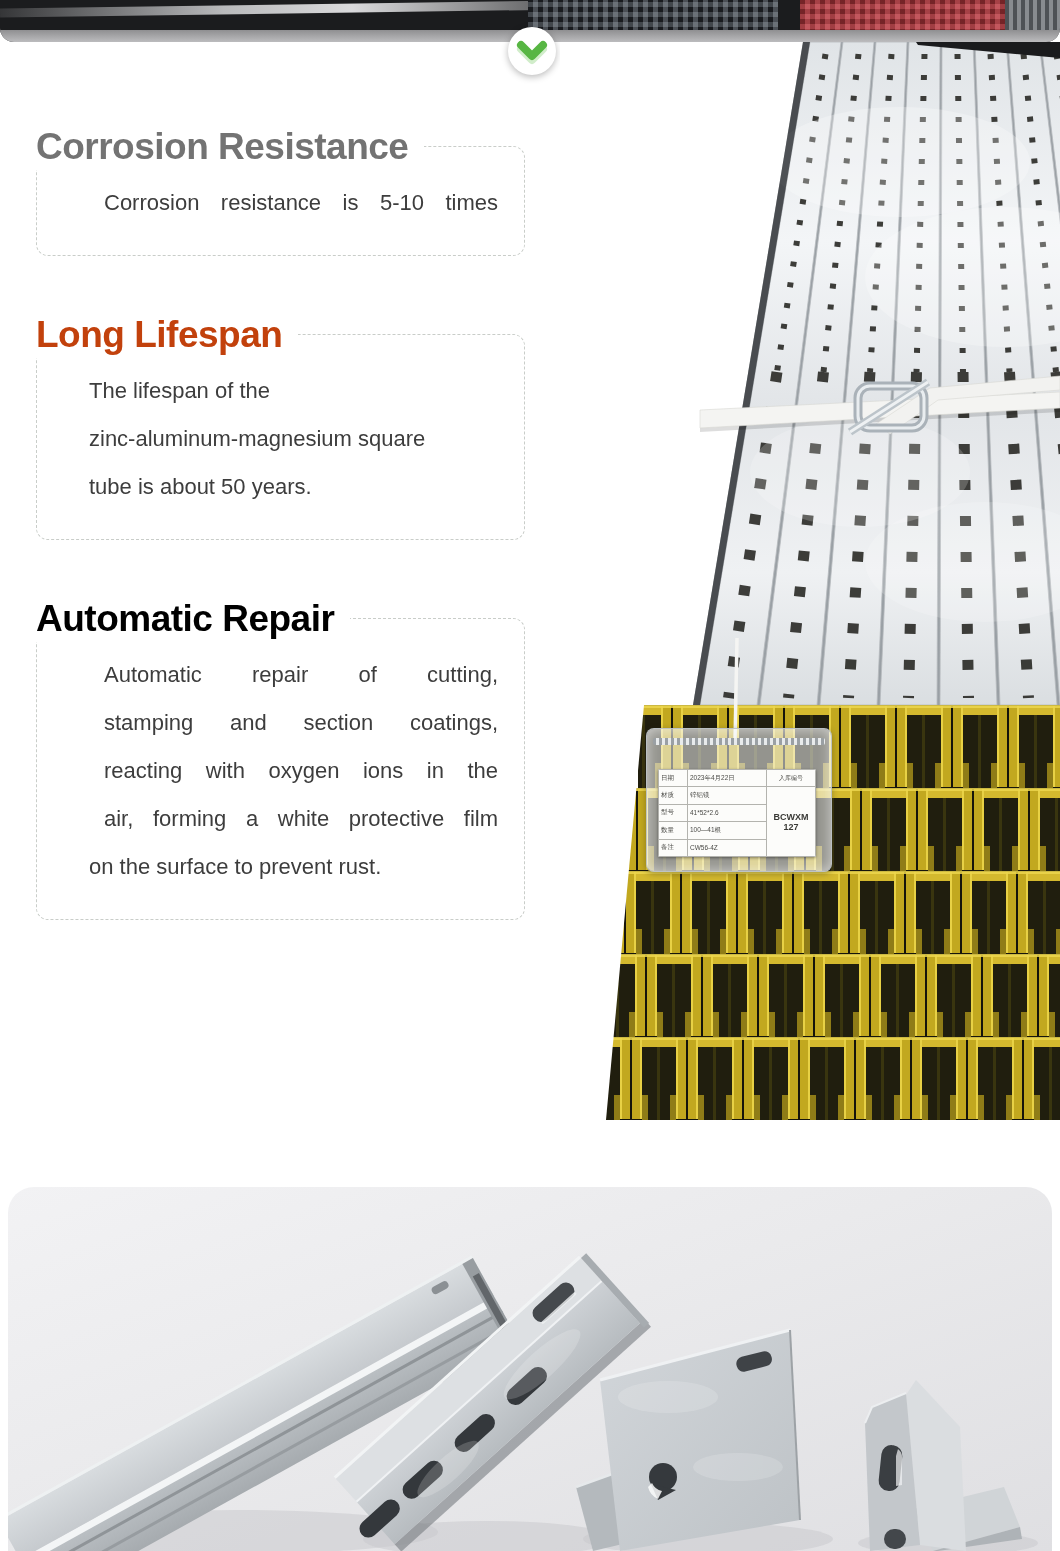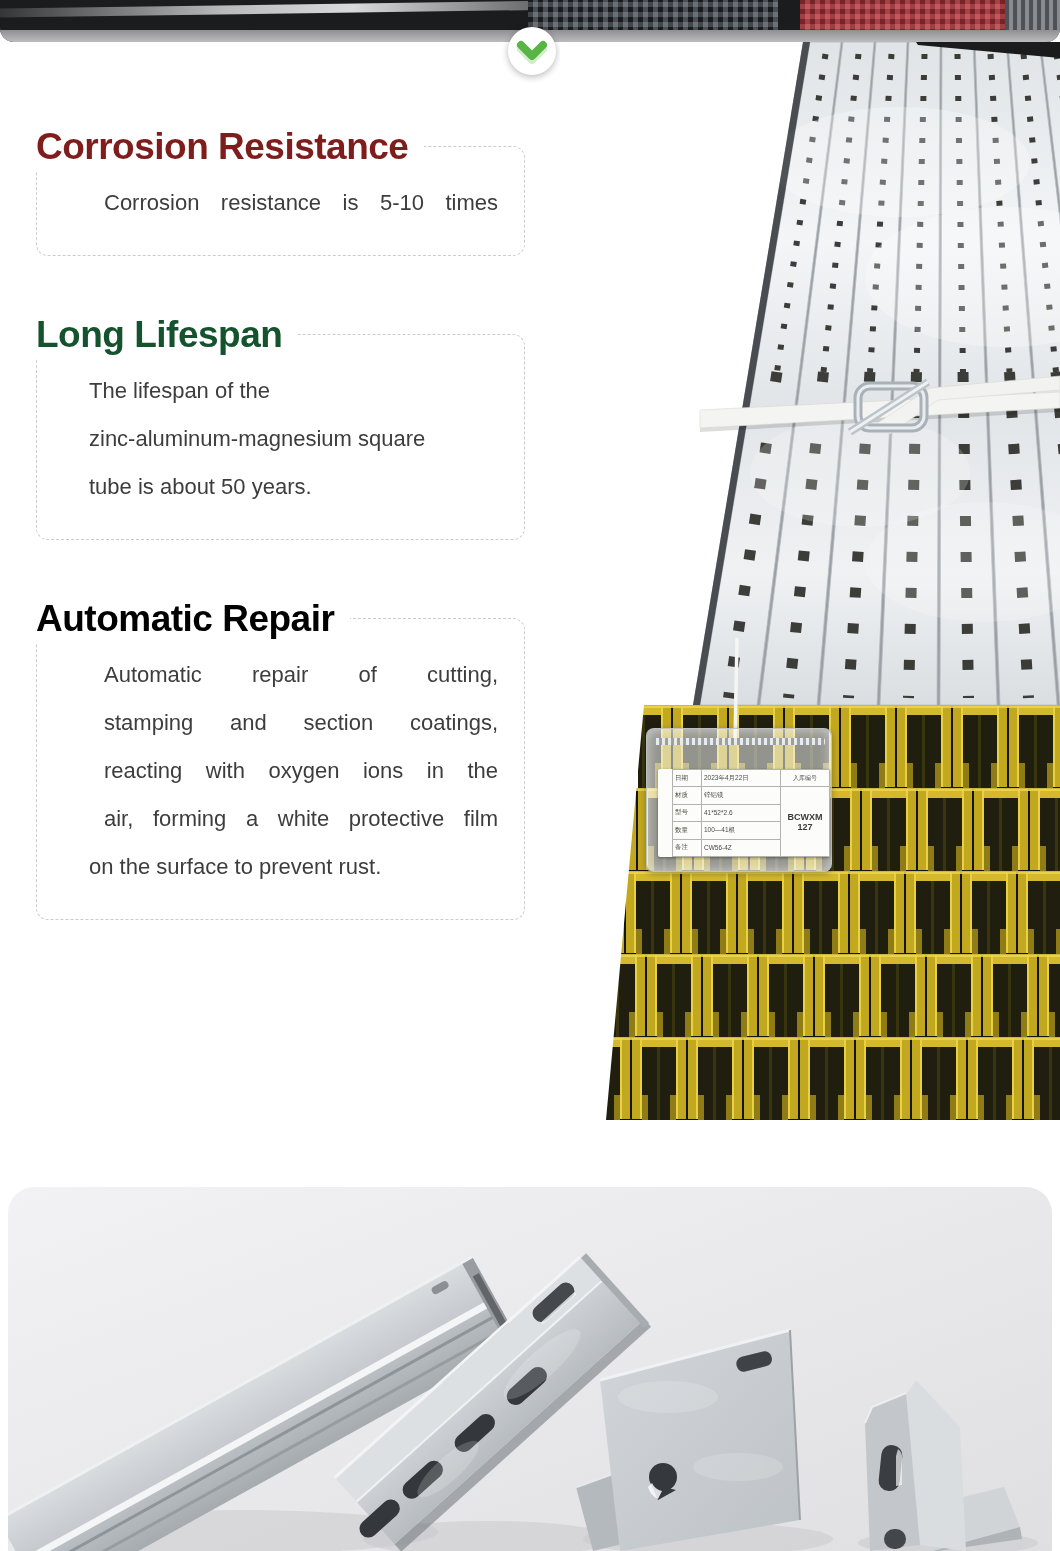--- a/index.html
+++ b/index.html
@@ -46,21 +46,21 @@
   .bundle{position:absolute;left:560px;top:42px;width:500px;height:1080px;}
   .bundle svg{position:absolute;left:0;top:0;}
 
   
   .tag-pouch{position:absolute;left:86px;top:686px;width:184px;height:142px;
         background:rgba(244,246,247,.55);border:1.5px solid rgba(188,194,198,.95);
         border-radius:8px;box-shadow:inset 0 0 14px rgba(255,255,255,.6),0 2px 6px rgba(35,35,25,.35);}
   .tag-zip{position:absolute;left:6px;right:6px;top:9px;height:7px;
         background:repeating-linear-gradient(90deg,#9aa0a4 0 3px,#e8ebec 3px 6px);border-radius:2px;}
   .tag-label{position:absolute;left:11px;top:40px;width:158px;height:88px;background:#fcfcfa;
-        border-radius:2px;box-shadow:0 1px 3px rgba(0,0,0,.4);overflow:hidden;padding-left:14px;}
+        border-radius:2px;box-shadow:0 1px 3px rgba(0,0,0,.4);overflow:hidden;}
   .tag-label table{border-collapse:collapse;width:100%;height:100%;table-layout:fixed;}
   .tag-label td{border:0.5px solid #b3b3ae;font-size:6.5px;color:#4a4a46;padding:0 2px;
         overflow:hidden;white-space:nowrap;}
   .smudge{filter:blur(.55px);}
   td.code-cell{text-align:center;font-weight:700;font-size:9px;color:#3a3a36;filter:blur(.3px);}
   td.hdr-cell{font-size:6px;text-align:center;}
 
   
   .studio{position:absolute;left:8px;top:1187px;width:1044px;height:364px;
         border-radius:26px 26px 0 0;overflow:hidden;
@@ -225,28 +225,28 @@
           </tr>
         </tbody>
           </table>
       </div>
     </div>
   </div>
 
   <div class="sections">
 
     <div class="section">
-      <h2 style="color:#7f1d1d">Corrosion Resistance</h2>
+      <h2 style="color:#737373">Corrosion Resistance</h2>
       <div class="fbox">
         <div class="fline jline">Corrosion resistance is 5-10 times</div>
       </div>
     </div>
 
     <div class="section">
-      <h2 style="color:#14532d">Long Lifespan</h2>
+      <h2 style="color:#c2410c">Long Lifespan</h2>
       <div class="fbox">
         <div class="fline">The lifespan of the</div>
         <div class="fline">zinc-aluminum-magnesium square</div>
         <div class="fline">tube is about 50 years.</div>
       </div>
     </div>
 
     <div class="section">
       <h2 style="color:#000000">Automatic Repair</h2>
       <div class="fbox">

